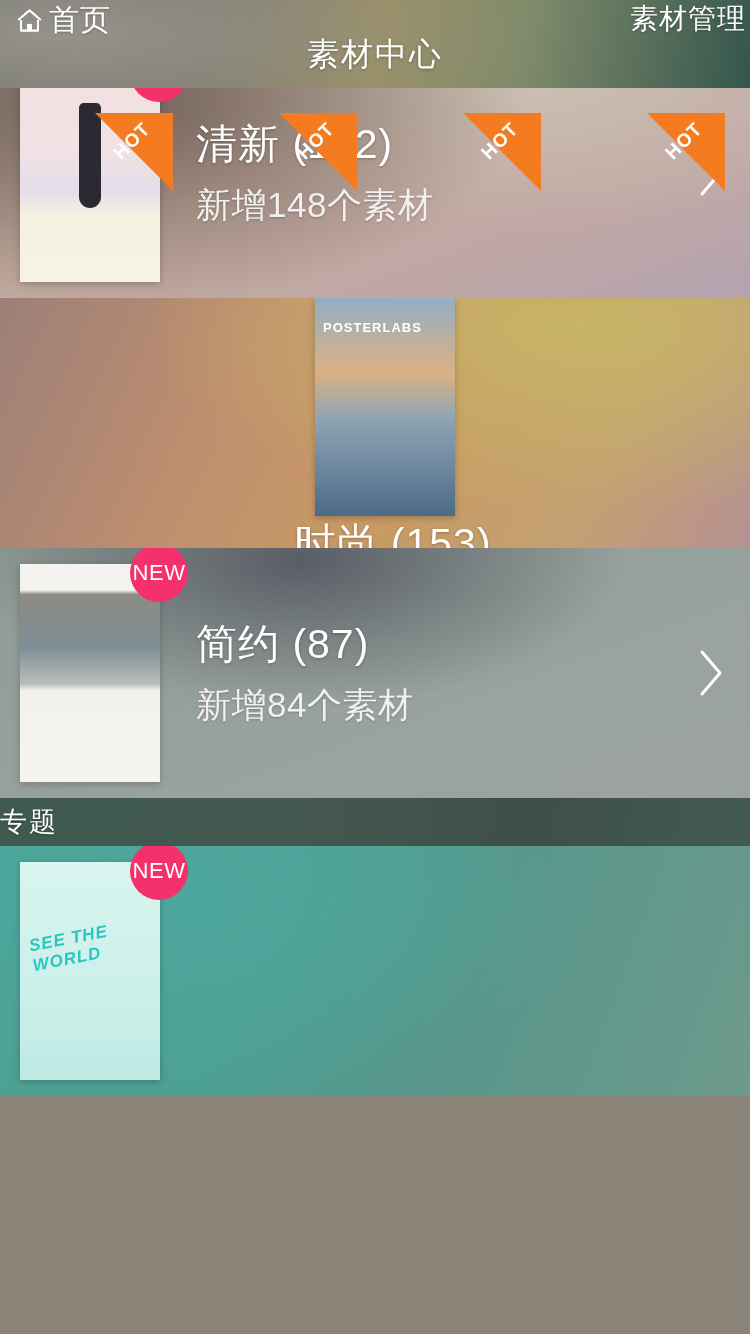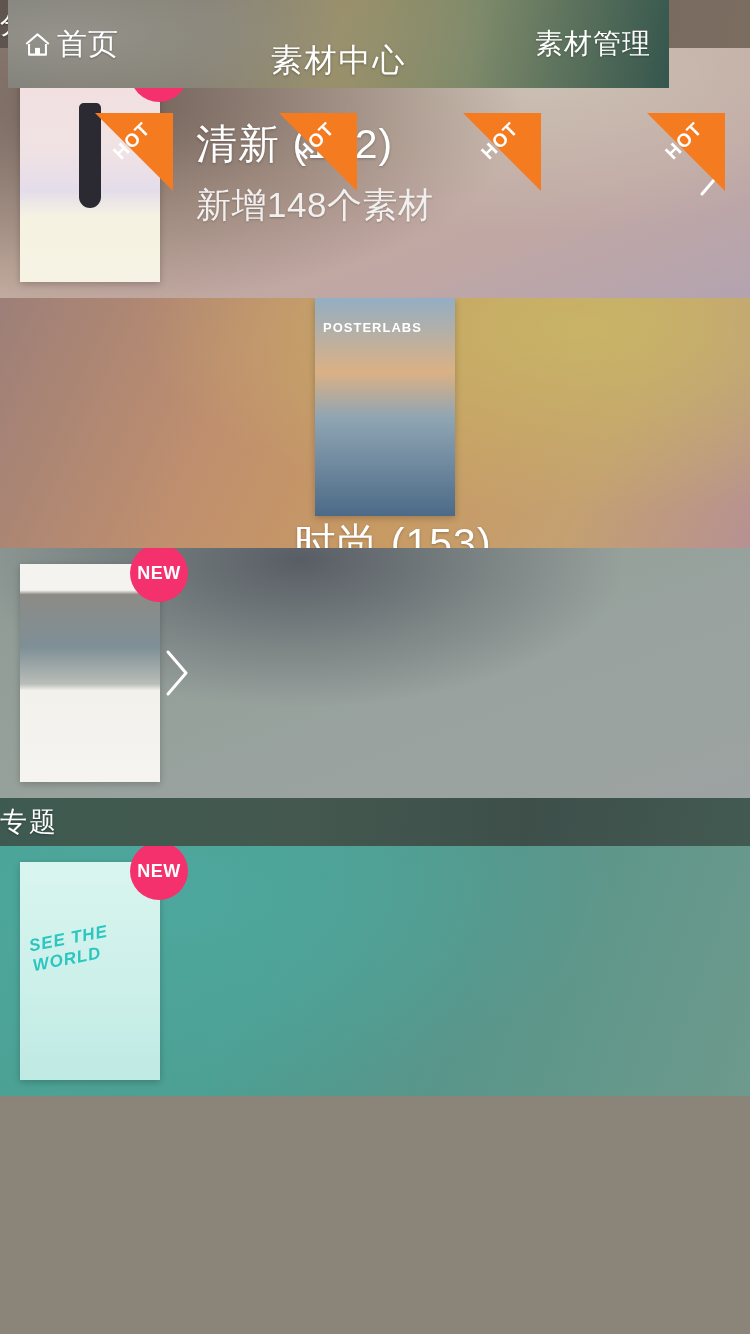--- a/index.html
+++ b/index.html
@@ -5,36 +5,36 @@
   * { margin:0; padding:0; box-sizing:border-box; }
   html, body {
     width:750px; height:1334px;
     font-family:"Liberation Sans","DejaVu Sans",sans-serif;
     overflow:hidden; background:#8a8578;
   }
   #app { position:relative; width:750px; height:1334px; overflow:hidden; }
 
   
   .topbar {
-    position:absolute; left:8px; top:0; width:661px; height:88px;
-    display:flex; align-items:center;
+    position:absolute; left:0; top:0; width:750px; height:88px;
+    display:flex; align-items:flex-start;
     background:
       radial-gradient(120% 260% at 8% 40%, rgba(150,148,140,.95) 0%, rgba(120,118,108,0) 55%),
       linear-gradient(100deg,#6e6f68 0%, #7b7566 28%, #9b8f5e 50%, #7e8a6a 70%, #35564d 100%);
     z-index:6;
   }
   .tb-left { display:flex; align-items:center; gap:6px; padding-left:16px; width:240px; }
   .house-ico { width:27px; height:25px; display:block; }
   .tb-left .lbl { color:#fff; font-size:30px; letter-spacing:1px; text-shadow:0 1px 2px rgba(0,0,0,.25); }
   .tb-title {
     position:absolute; left:0; right:0; text-align:center;
     color:#fff; font-size:32px; letter-spacing:2px;
     text-shadow:0 1px 3px rgba(0,0,0,.3); pointer-events:none;margin-top:33px;
   }
-  .tb-right { margin-left:auto; padding-right:18px; color:#fff; font-size:28px;
+  .tb-right { margin-left:auto; padding-right:4px; color:#fff; font-size:28px;
               letter-spacing:1px; text-shadow:0 1px 2px rgba(0,0,0,.28); }
 
   
   .carousel-wrap {
     position:absolute; left:0; top:88px; width:750px; height:315px;
     background:
       radial-gradient(140% 120% at 15% 30%, rgba(170,168,158,.85) 0%, rgba(120,118,108,0) 60%),
       linear-gradient(105deg,#8b8678 0%, #8d8673 30%, #948e6f 48%, #7f8a71 68%, #3f5a4e 100%);
     overflow:hidden;
   }
@@ -113,21 +113,21 @@
       radial-gradient(95% 130% at 20% 20%, rgba(78,168,158,.92) 0%, rgba(70,140,135,0) 65%),
       linear-gradient(110deg,#4ba295 0%,#4d9f93 35%,#59958a 62%,#6d9a8c 100%); }
 
   .thumb-box { position:relative; margin-left:20px; flex:0 0 140px; }
   .thumb {
     position:relative; width:140px; height:218px; background:#fff; overflow:hidden;
     box-shadow:0 2px 7px rgba(0,0,0,.22);
   }
   .new-badge {
     position:absolute; right:-28px; top:-20px; width:58px; height:58px; border-radius:50%;
-    background:#f4316c; color:#fff; font-size:18px; font-weight:bold;
+    background:#f4316c; color:#fff; font-size:22px; font-weight:normal;
     display:flex; align-items:center; justify-content:center; letter-spacing:.5px; z-index:5;
   }
   .row-txt { margin-left:36px; flex:1 1 auto; }
   .row-title { color:#fff; font-size:41px; letter-spacing:1px; text-shadow:0 1px 3px rgba(0,0,0,.25); }
   .row-sub { margin-top:10px; color:#f2f0ef; font-size:35px; letter-spacing:.5px;
              text-shadow:0 1px 2px rgba(0,0,0,.22); }
   .chev { margin-right:22px; flex:0 0 auto; width:34px; height:56px; }
 
   
   .th-girl{background:linear-gradient(180deg,#f3dfe0 0%,#f0e2e4 40%,#e4ddea 58%,#f6f2e2 70%,#f7f3e4 100%);}
@@ -228,20 +228,24 @@
         <path d="M8 7 L26 28 L8 49"></path>
       </svg>
     </span>
   </div>
 
   <div class="row row-c">
     <div class="thumb-box">
       <div class="thumb th-sea"></div>
       <div class="new-badge">NEW</div>
     </div>
+    <div class="row-txt">
+      <div class="row-title">简约 (87)</div>
+      <div class="row-sub">新增84个素材</div>
+    </div>
     <span class="chev">
       <svg viewBox="0 0 34 56" fill="none" stroke="#ffffff" stroke-width="3" stroke-linecap="round" stroke-linejoin="round">
         <path d="M8 7 L26 28 L8 49"></path>
       </svg>
     </span>
   </div>
 
   <div class="sec-head sec-topic">
     <span>专题</span>
   </div>

